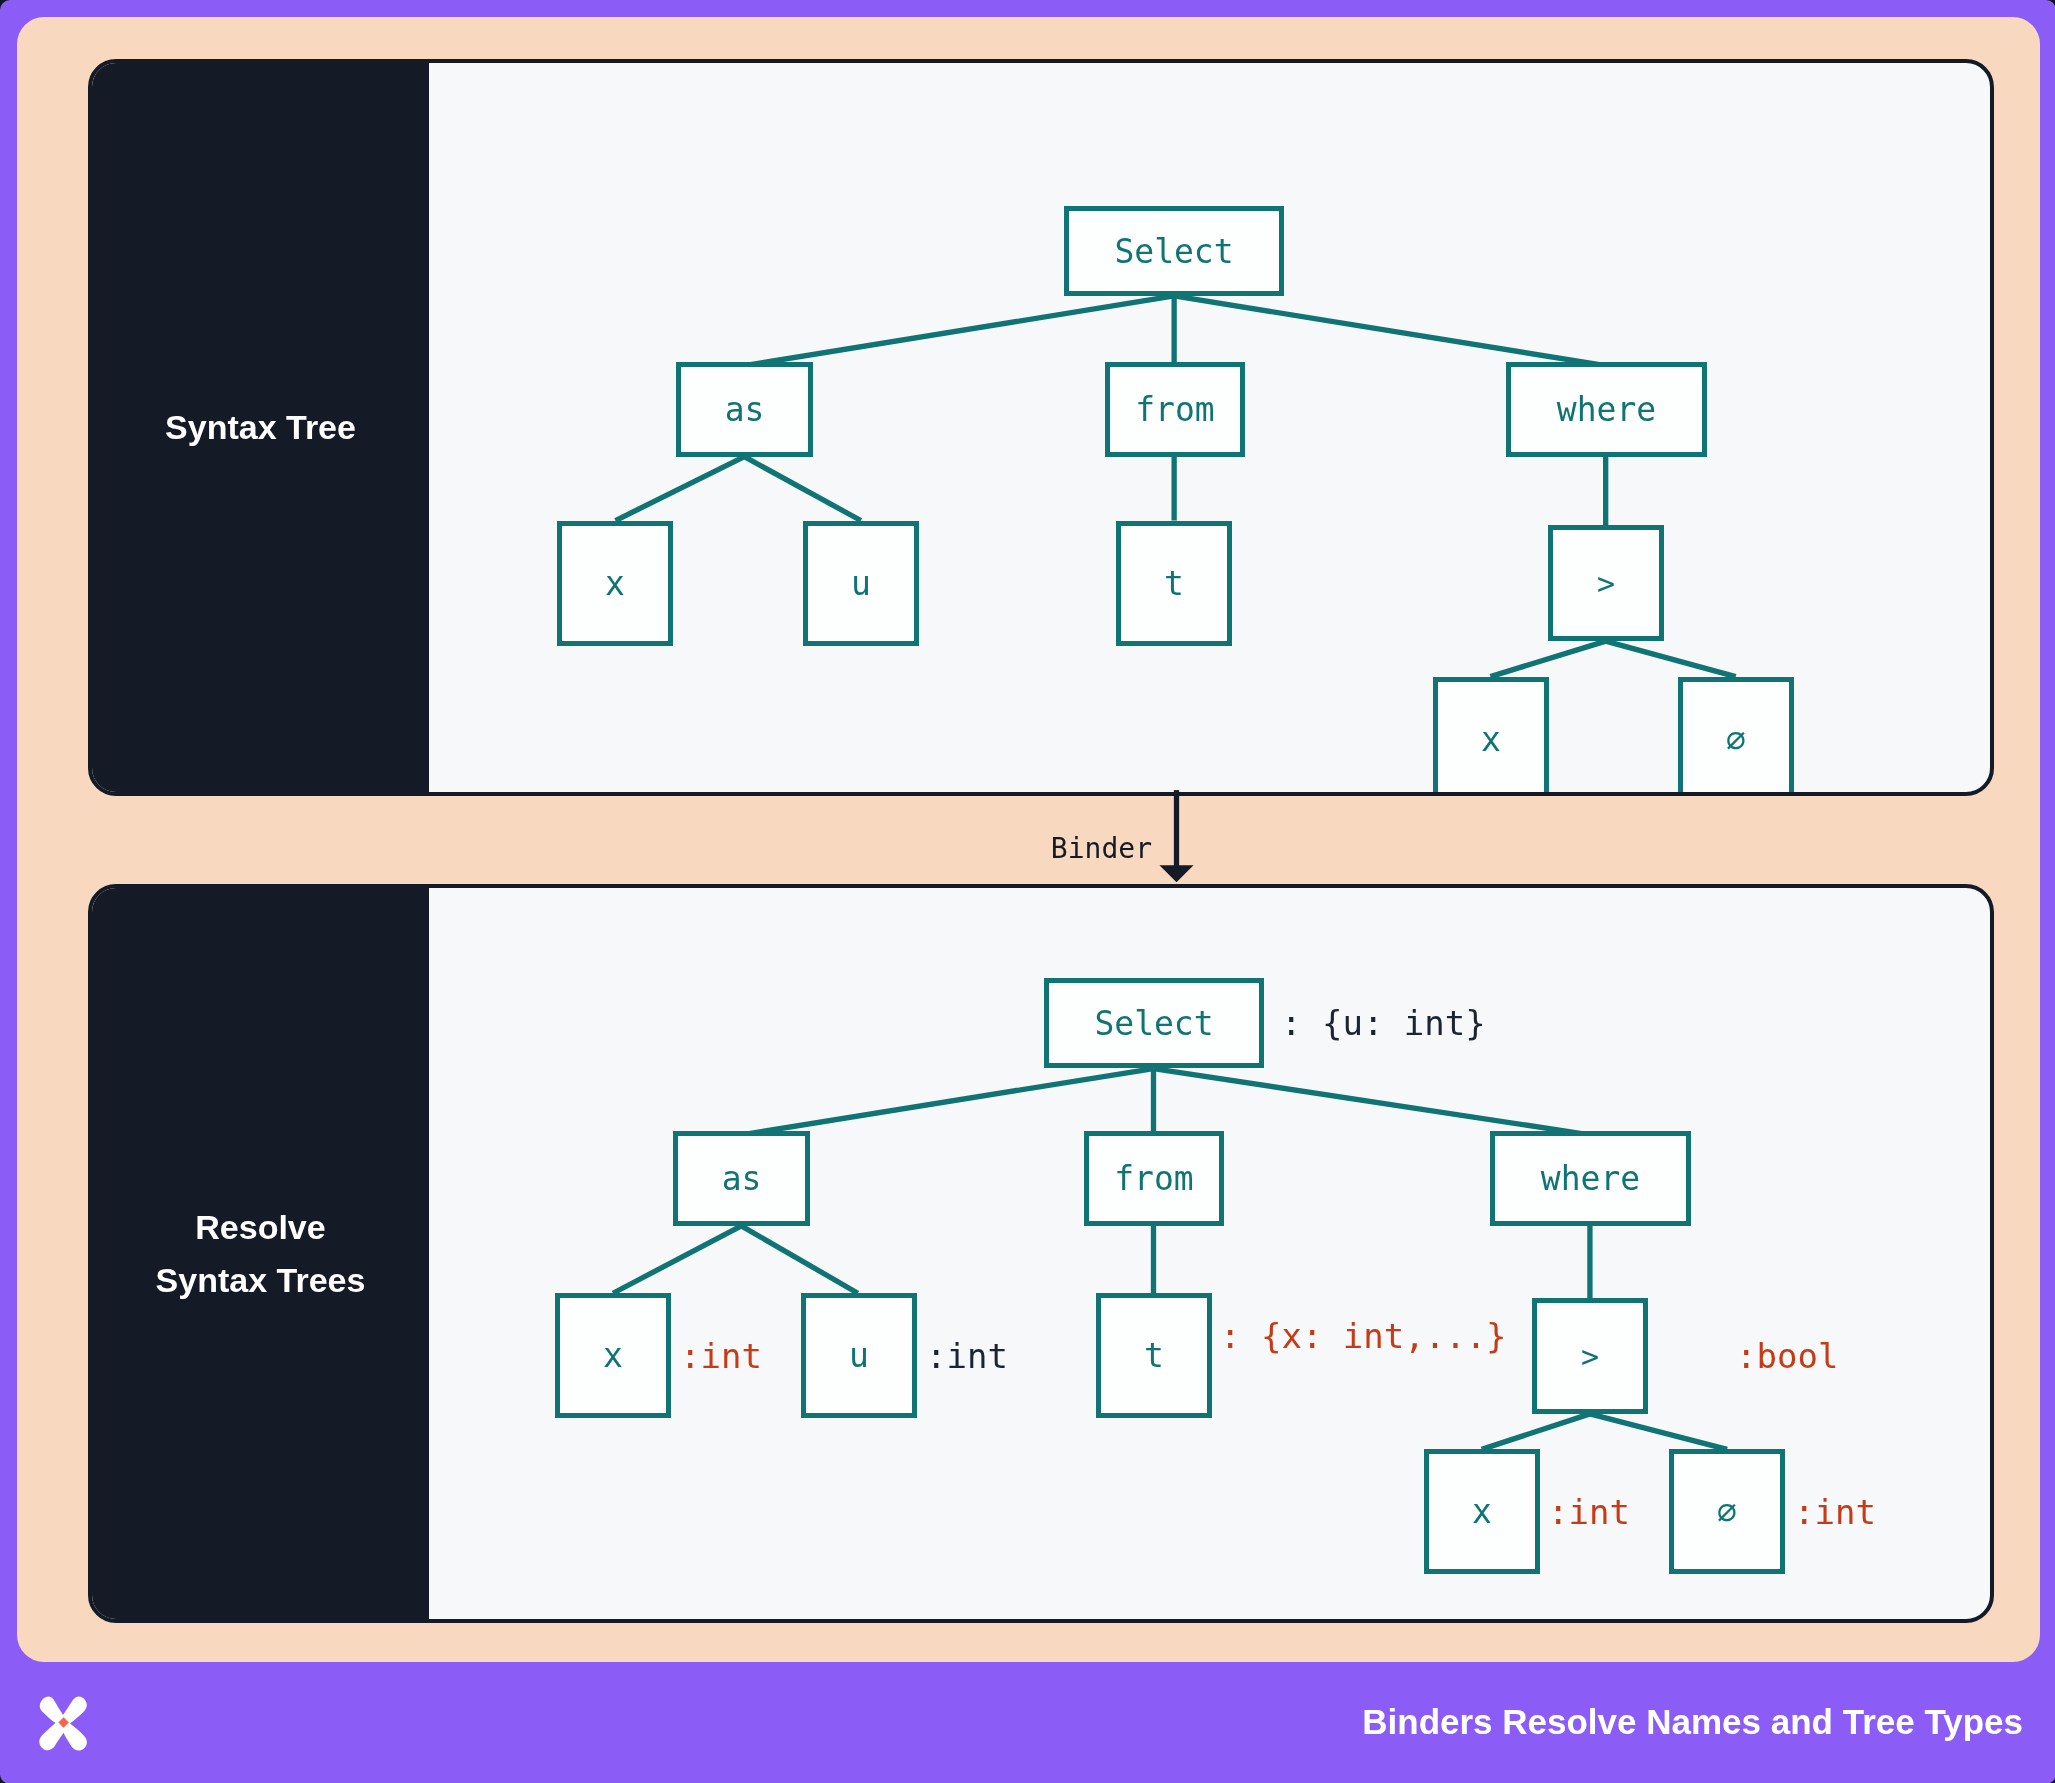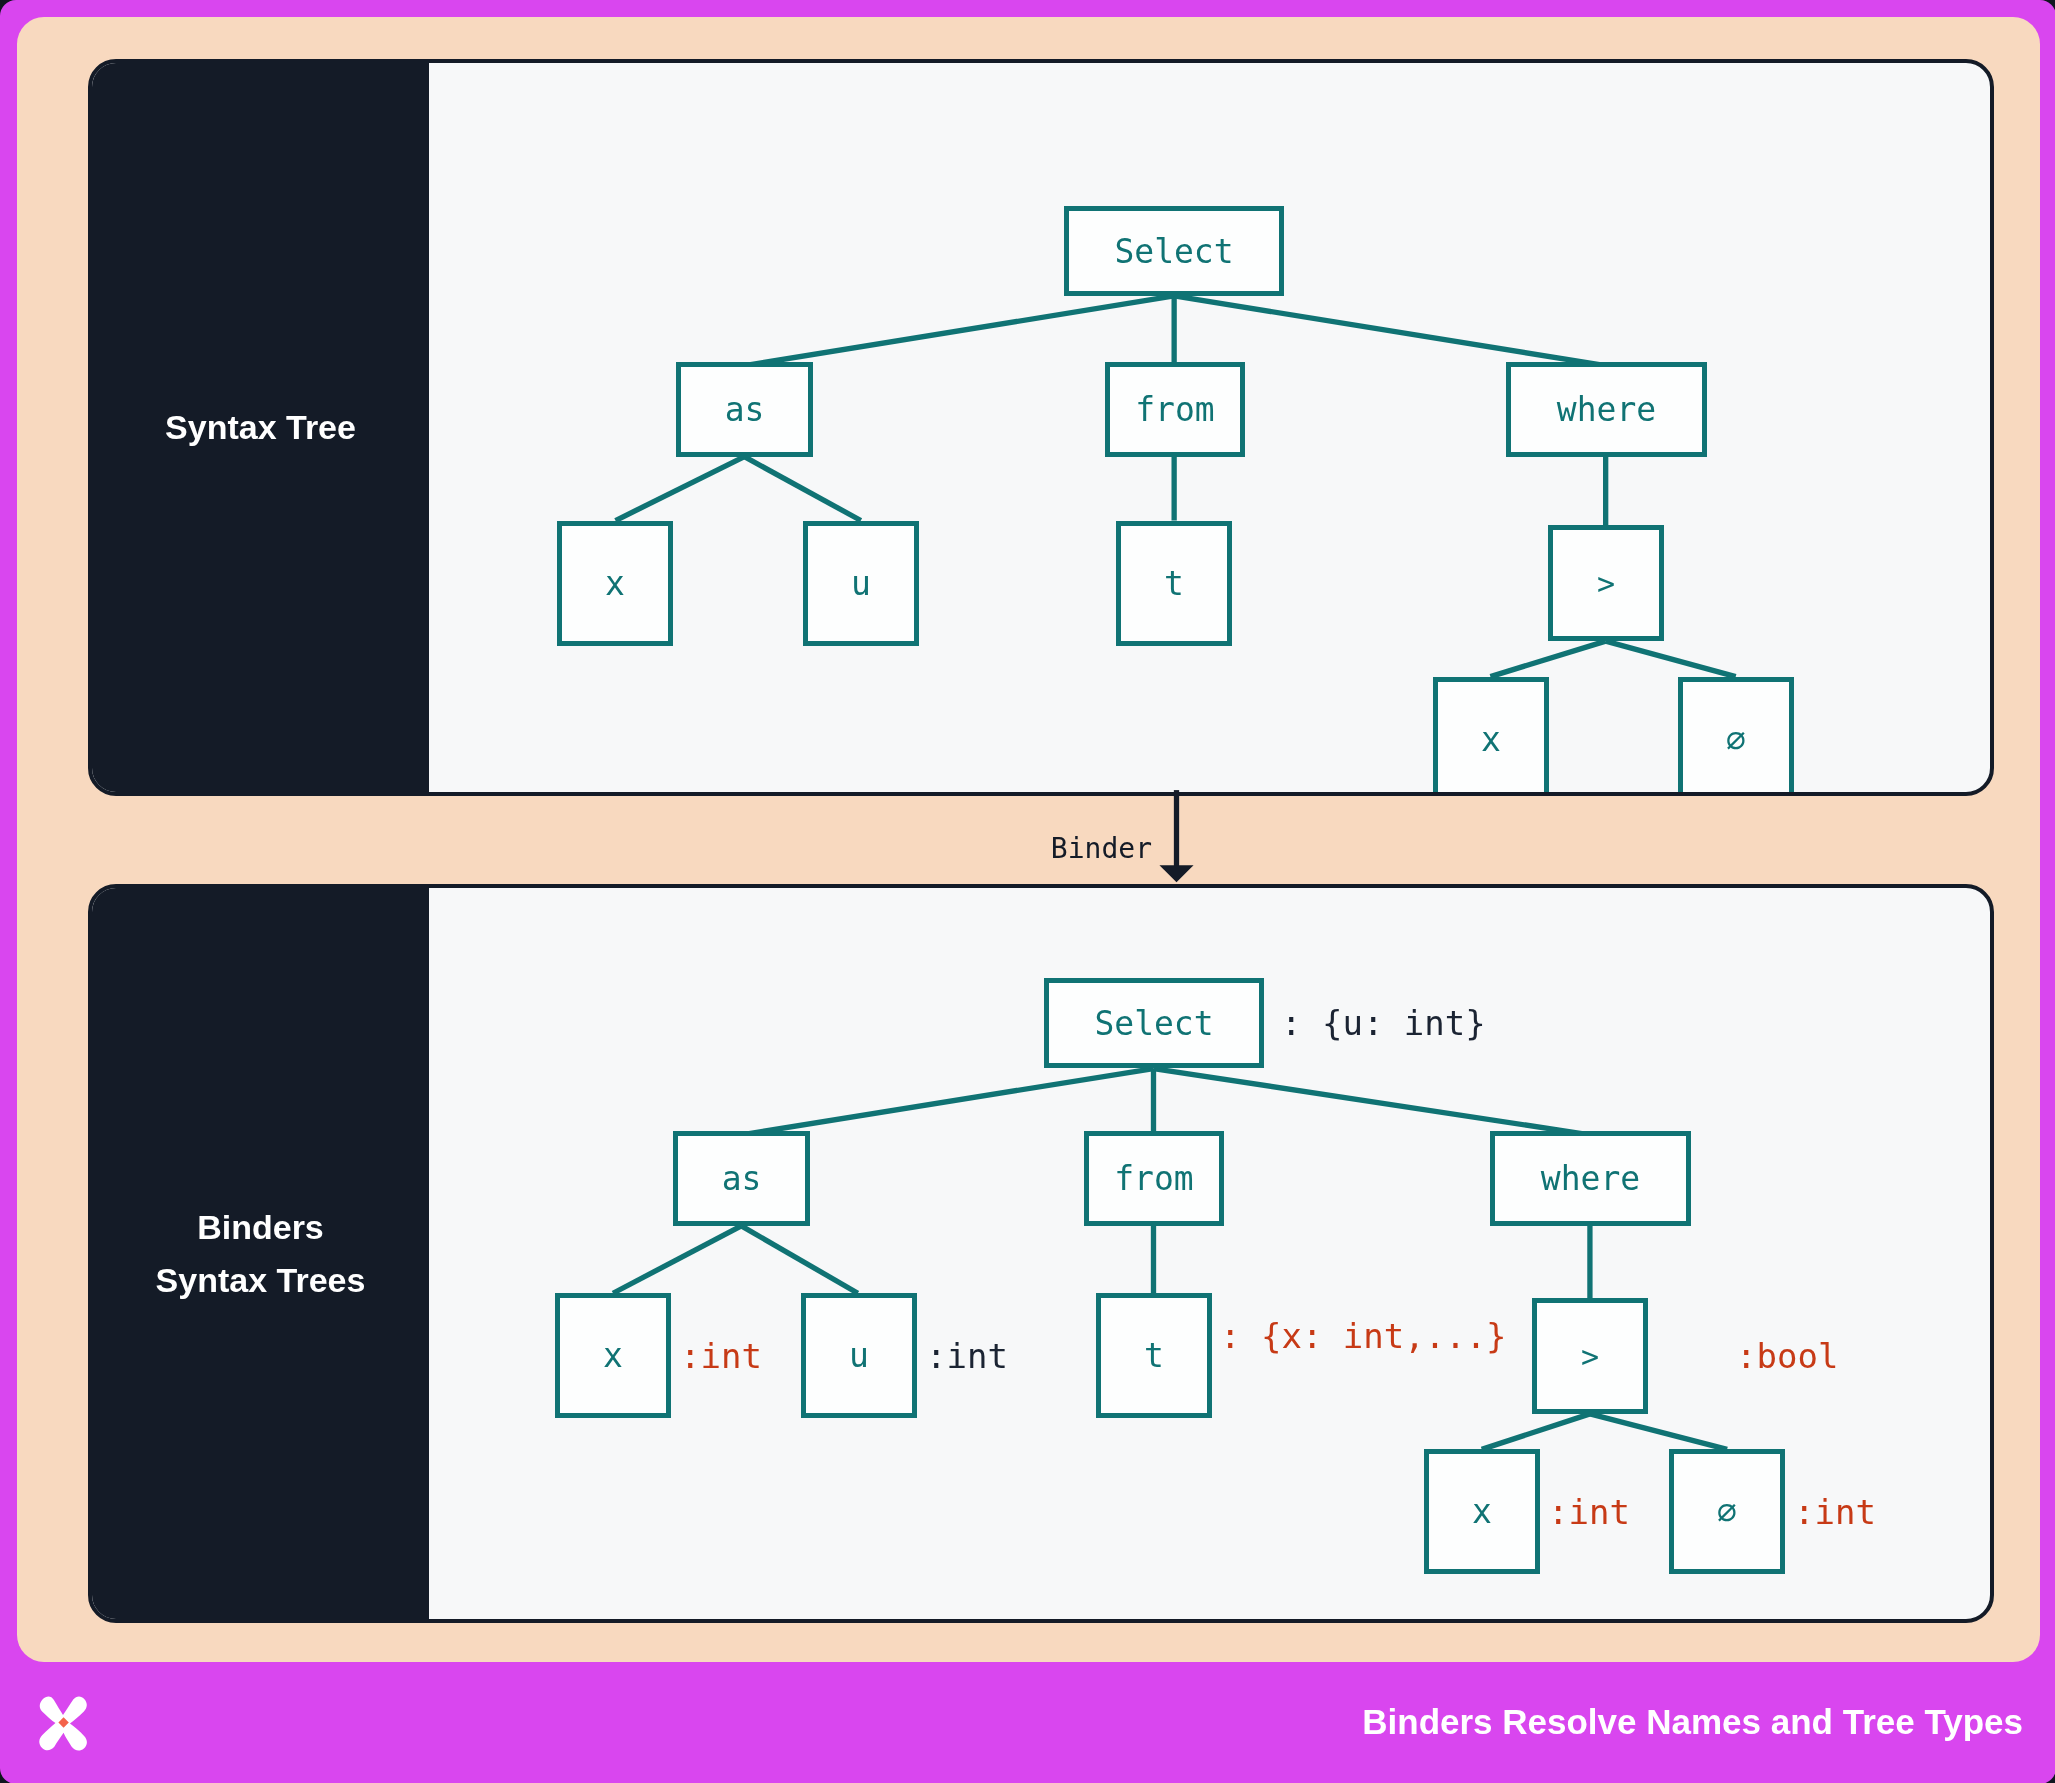--- a/index.html
+++ b/index.html
@@ -3,21 +3,21 @@
 <meta charset="utf-8">
 <style>
   html,body{margin:0;padding:0;}
   body{
     width:2056px;height:1784px;position:relative;overflow:hidden;
     background:#10161f;
     font-family:"Liberation Sans",sans-serif;
   }
   .frame{
     position:absolute;left:0;top:0;width:2056px;height:1784px;
-    background:#d946ef;border-radius:16px;
+    background:#8b5cf6;border-radius:10px;
   }
   .canvas{
     position:absolute;left:16.6px;top:16.6px;width:2023px;height:1645px;
     background:#F8D9BF;border-radius:27px;
   }
   .panel{
     position:absolute;left:88px;width:1898px;
     background:#F7F8F9;border:4.1px solid #141B27;border-radius:28px;
     overflow:hidden;
   }
@@ -177,21 +177,21 @@
     </div>
     <span class="ann red" style="left:1456px;top:624px;">:int</span>
 
     <div class="node" style="left:1577px;top:561px;width:116px;height:125px;">
       <span class="node-label">∅</span>
     </div>
     <span class="ann red" style="left:1702px;top:624px;">:int</span>
 
     <div class="sidebar">
       <div class="sidebar-label">
-        <div>Binders</div>
+        <div>Resolve</div>
         <div>Syntax Trees</div>
       </div>
     </div>
   </div>
 
   <svg class="logo" viewBox="0 0 100 100">
     <path fill="#FFFFFF" d="M15,9 C22,2 30,3 34,10 C40,20 46,30 50,36 C55,29 62,18 68,9
       C73,3 81,2 87,9 C93,16 92,24 86,30 C78,38 68,46 62,51 C69,56 79,64 86,72
       C93,79 93,88 86,94 C79,100 70,98 65,91 C59,82 54,74 51,67 C46,74 40,83 35,91
       C29,98 20,99 14,93 C7,86 8,77 14,71 C22,63 31,55 37,50 C30,45 21,37 14,30

